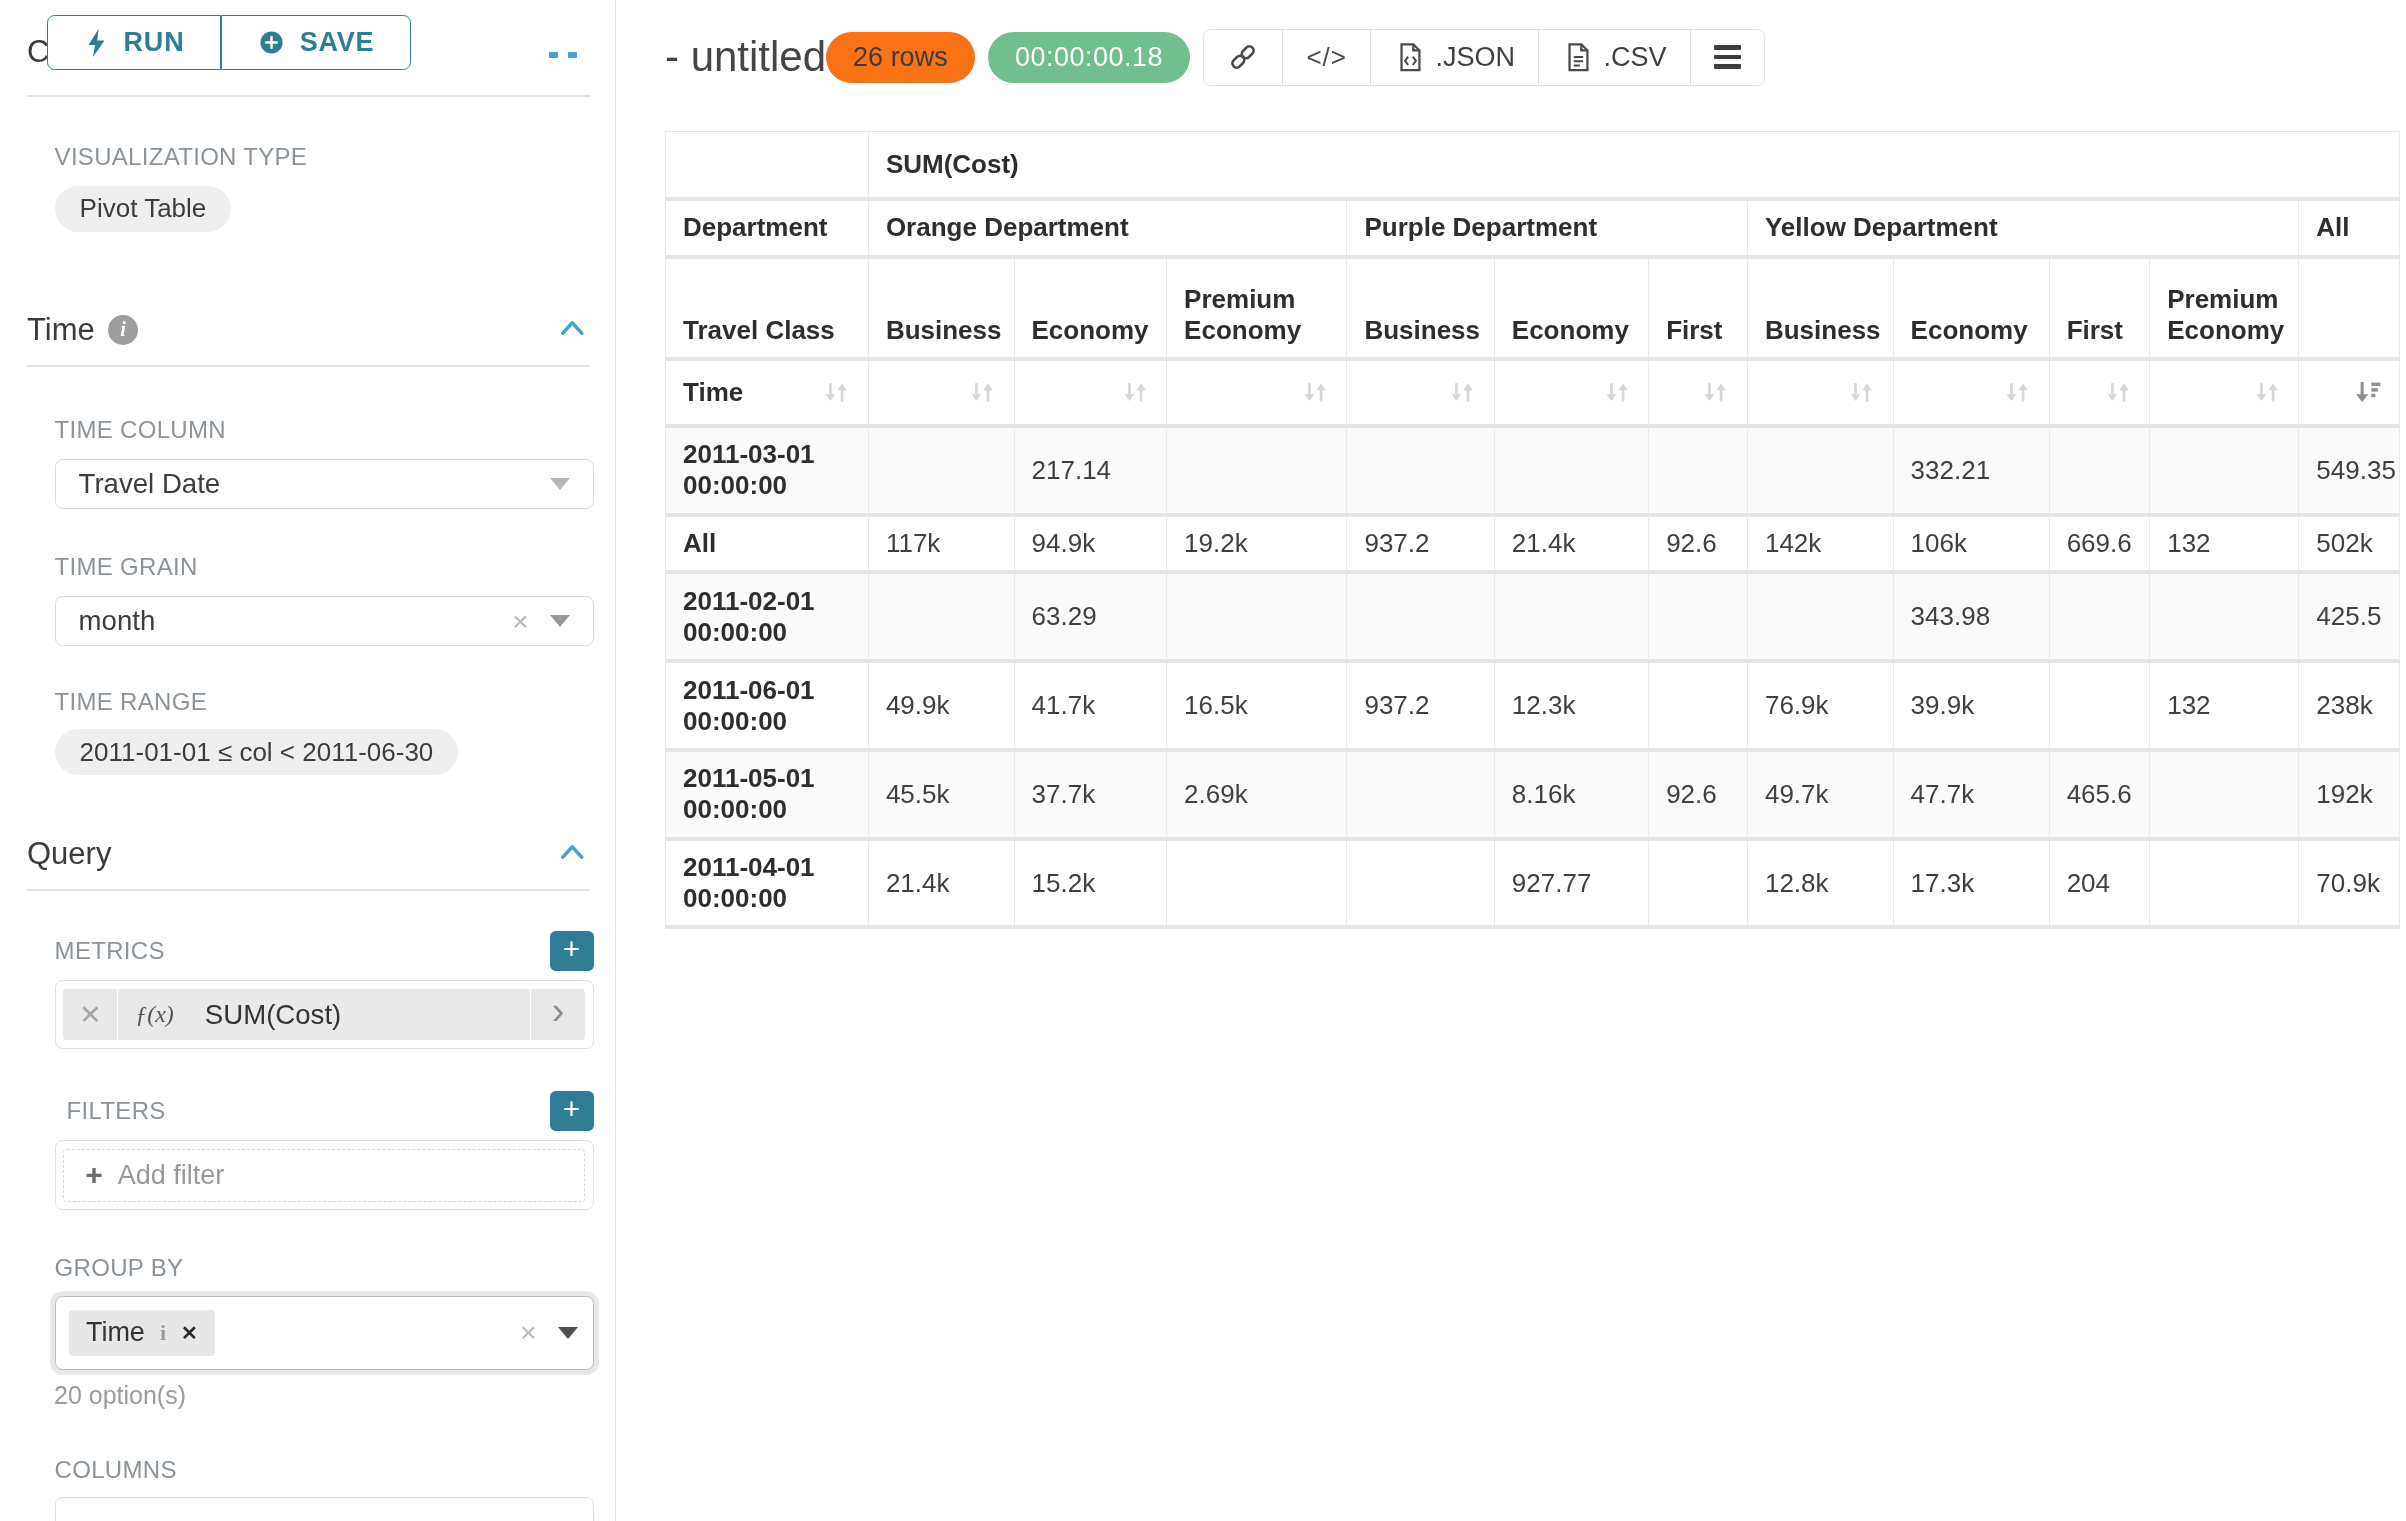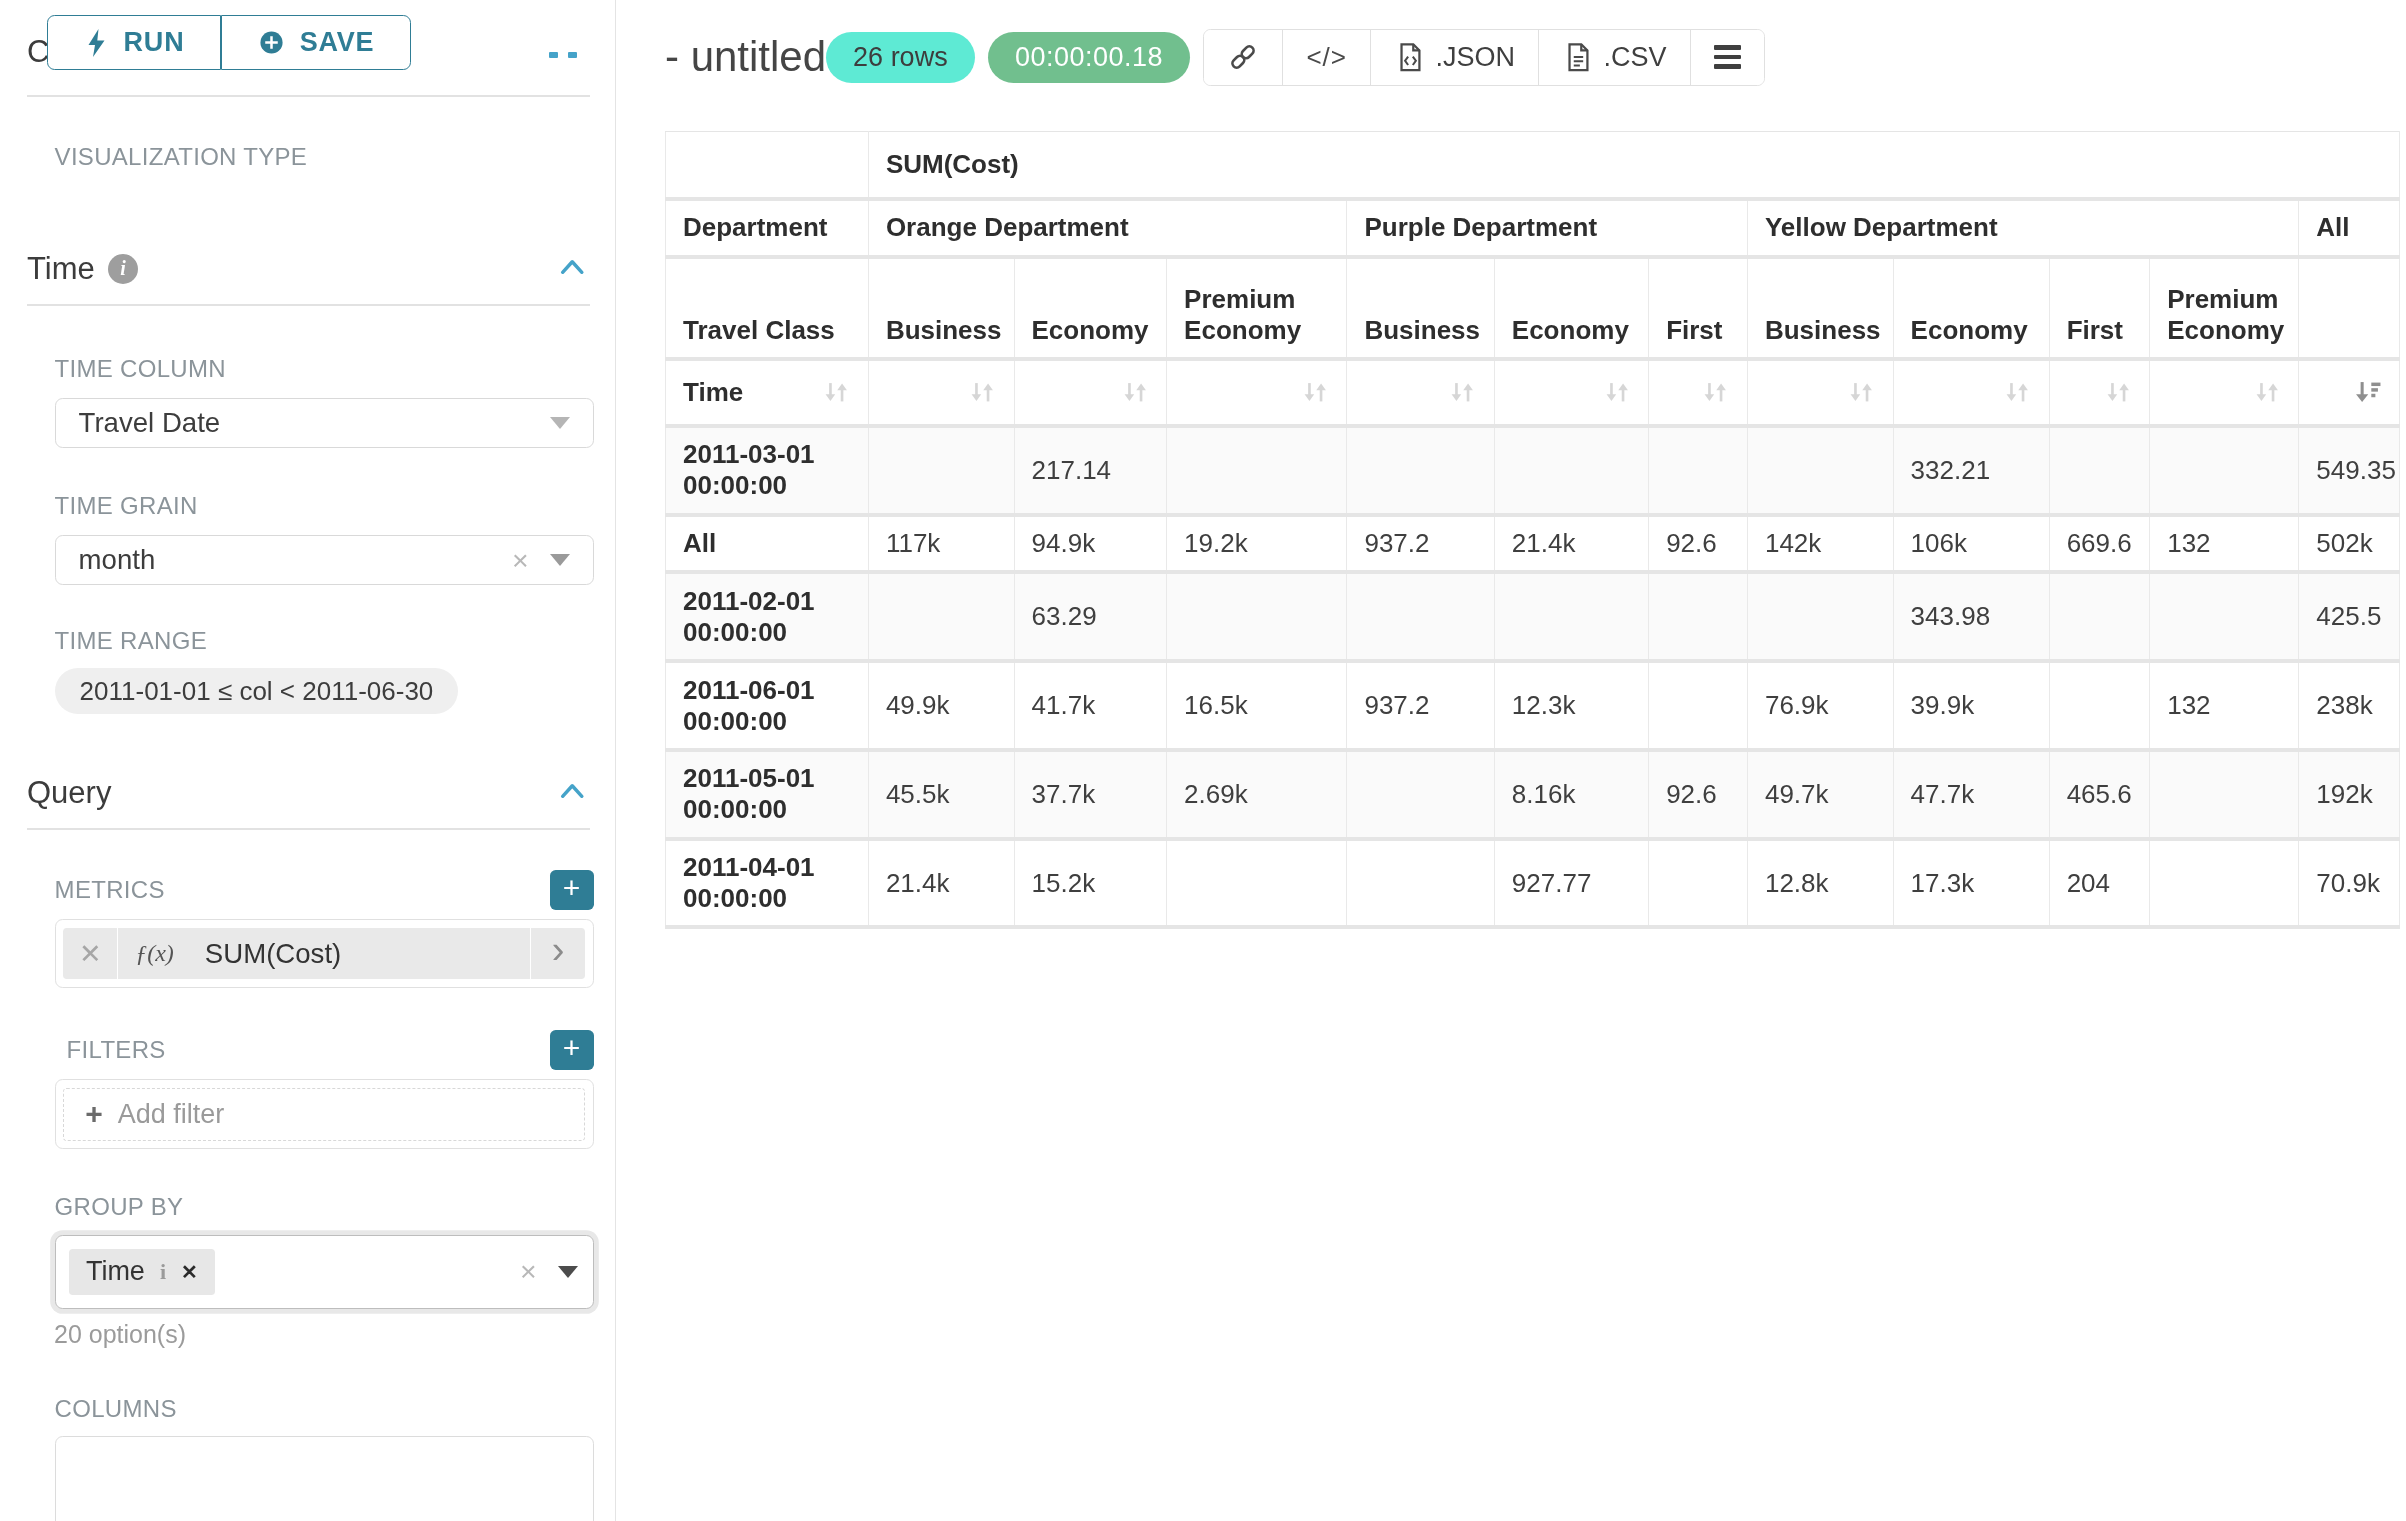--- a/index.html
+++ b/index.html
@@ -127,21 +127,21 @@
 
   
   .main { flex: 1; padding: 23px 7.6px 0 49px; }
   .main-header { display: flex; align-items: center; justify-content: flex-start; height: 68px; }
   .page-title { font-size: 42px; font-weight: 400; color: #454545; cursor: text; }
   .toolbar { display: flex; align-items: center; gap: 13.3px; }
   .badge {
     height: 51px; border-radius: 26px; padding: 0 27px;
     display: flex; align-items: center; font-size: 27px;
   }
-  .badge.gray { background: #5eead4; color: #3d3d3d; }
+  .badge.gray { background: #f97316; color: #3d3d3d; }
   .badge.green { background: #71bf8e; color: #ffffff; letter-spacing: 0.5px; }
   .btn-group {
     display: flex; align-items: stretch; height: 57px;
     border: 1.9px solid #e0e0e0; border-radius: 7.6px; background: #ffffff; overflow: hidden;
   }
   .tb-btn {
     display: flex; align-items: center; justify-content: center; gap: 9.5px;
     padding: 0 23px; background: #ffffff; border: none; cursor: pointer;
     border-left: 1.9px solid #e0e0e0; font-size: 27px; color: #3f3f3f; font-family: inherit;
   }
@@ -197,20 +197,23 @@
         <span>SAVE</span>
       </button>
     </div>
     <span class="blue-dot" style="left: 522px;"></span>
     <span class="blue-dot" style="left: 541px;"></span>
   </div>
   <div class="divider"></div>
 
   <div style="margin-top: 46px;">
     <div class="field-label">VISUALIZATION TYPE</div>
+    <div style="margin-top: 15px;" class="indent">
+      <span class="pill">Pivot Table</span>
+    </div>
   </div>
 
   <div class="section-head" style="margin-top: 80px;">
     <div class="section-title">
       <span>Time</span>
       <span class="info-circle">i</span>
     </div>
     <button class="chev-btn">
       <svg width="28.5" height="23" viewBox="0 0 28 24">
           <polyline points="4,17 14,6 24,17" fill="none" stroke="#45a3c9" stroke-width="3.6" stroke-linecap="round" stroke-linejoin="round"></polyline>

